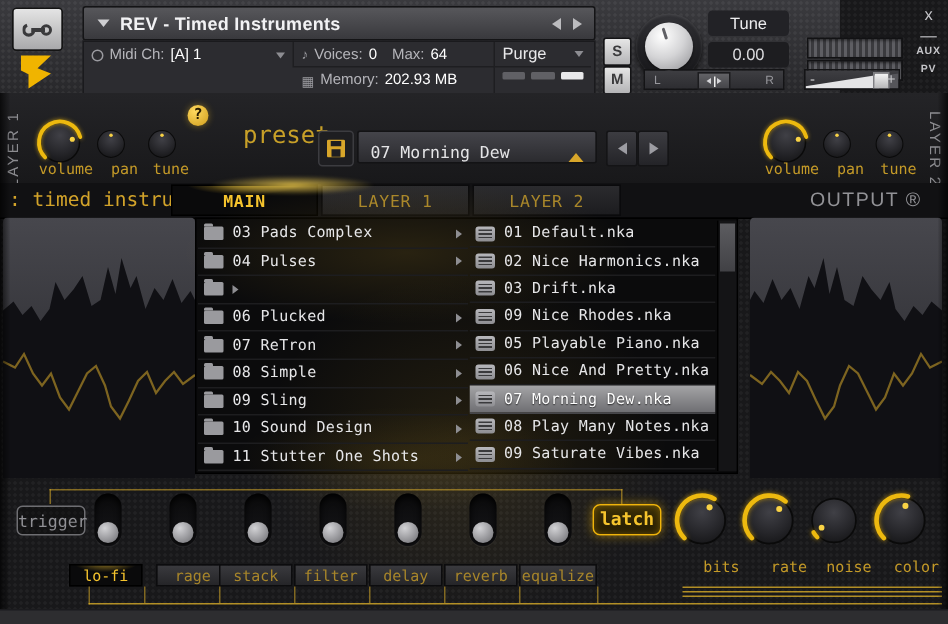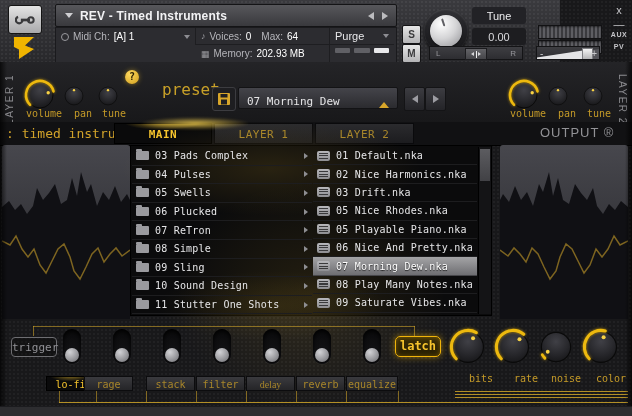--- a/index.html
+++ b/index.html
@@ -398,21 +398,20 @@
           <span class="nm">03 Pads Complex</span>
           <span class="chev"></span>
         </div>
       <div class="frow">
           <span class="fold-ic"></span>
           <span class="nm">04 Pulses</span>
           <span class="chev"></span>
         </div>
       <div class="frow">
           <span class="fold-ic"></span>
-          <span class="nm">05 Swells</span>
           <span class="chev"></span>
         </div>
       <div class="frow">
           <span class="fold-ic"></span>
           <span class="nm">06 Plucked</span>
           <span class="chev"></span>
         </div>
       <div class="frow">
           <span class="fold-ic"></span>
           <span class="nm">07 ReTron</span>
@@ -448,21 +447,21 @@
       <div class="frow">
           <span class="file-ic"></span>
           <span class="nm">02 Nice Harmonics.nka</span>
         </div>
       <div class="frow">
           <span class="file-ic"></span>
           <span class="nm">03 Drift.nka</span>
         </div>
       <div class="frow">
           <span class="file-ic"></span>
-          <span class="nm">05 Nice Rhodes.nka</span>
+          <span class="nm">09 Nice Rhodes.nka</span>
         </div>
       <div class="frow">
           <span class="file-ic"></span>
           <span class="nm">05 Playable Piano.nka</span>
         </div>
       <div class="frow">
           <span class="file-ic"></span>
           <span class="nm">06 Nice And Pretty.nka</span>
         </div>
       <div class="frow sel">
@@ -495,24 +494,24 @@
   <div class="sw" style="left:113px;"></div>
   <div class="sw" style="left:163px;"></div>
   <div class="sw" style="left:213px;"></div>
   <div class="sw" style="left:263px;"></div>
   <div class="sw" style="left:313px;"></div>
   <div class="sw" style="left:363px;"></div>
 
   <div class="abs latch-btn">latch</div>
 
   <div class="etab active" style="left:46px;">lo-fi</div>
-  <div class="etab" style="left:84px;">rage</div>
+  <div class="etab" style="left:104px;">rage</div>
   <div class="etab" style="left:146px;">stack</div>
   <div class="etab" style="left:196px;">filter</div>
-  <div class="etab" style="left:246px;font-family:Liberation Serif, serif;">delay</div>
+  <div class="etab" style="left:246px;">delay</div>
   <div class="etab" style="left:296px;">reverb</div>
   <div class="etab" style="left:346px;width:52px;">equalize</div>
 
   <div class="knob" style="left:449px;top:328px;width:38px;height:38px;">
     <svg viewBox="0 0 32 32">
         <circle cx="16" cy="16" r="13" fill="url(#kgrad)" stroke="#0a0a0a"></circle>
       <path class="arc" d="M6.10 25.90 A14 14 0 0 1 23.00 3.88"></path>
         <circle class="kdot" cx="20.25" cy="8.64" r="1.7"></circle>
       </svg>
   </div>

